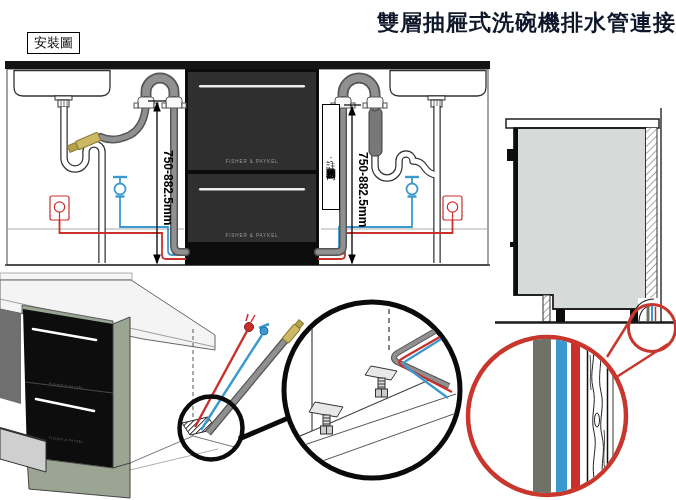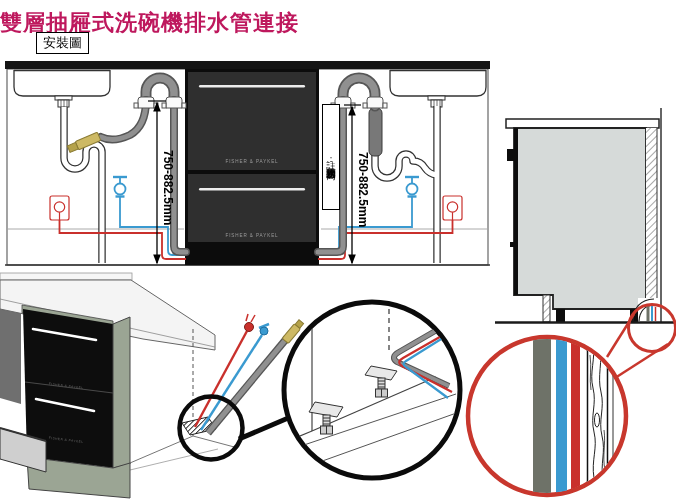--- a/index.html
+++ b/index.html
@@ -1,21 +1,21 @@
 <!DOCTYPE html>
 <html style="--water_line: #3a9ad0; --power_line: #c9302c; --drain_hose: #909090; --drain_hose_dark: #565656; --brass_fitting: #cdb964; --highlight_red: #c8372d; --dishwasher_panel: #2f2f2f; --dishwasher_body: #0c0c0c; --cabinet_green: #9ba594; --side_body: #d6dad9; --hose_olive: #6e7268;"><head>
 <meta charset="utf-8">
 <style>
   html,body{margin:0;padding:0;background:#fff;}
   body{width:676px;height:500px;position:relative;overflow:hidden;
        font-family:"Liberation Sans", sans-serif;}
   #canvas{position:absolute;left:0;top:0;}
-  .title{position:absolute;left:0;top:8px;width:676px;text-align:left;
-         font-size:22px;font-weight:bold;letter-spacing:1px;color:#be185d;}
-  .corner-label{position:absolute;left:36px;top:32px;border:1.5px solid #000;
+  .title{position:absolute;left:0;top:8px;width:676px;text-align:right;
+         font-size:22px;font-weight:bold;letter-spacing:1px;color:#0f172a;}
+  .corner-label{position:absolute;left:27px;top:32px;border:1.5px solid #000;
          padding:1px 6px;font-size:13px;color:#000;background:#fff;}
   .note-box{position:absolute;left:322px;top:104px;width:16px;height:104px;
          border:1px solid #000;background:#fff;writing-mode:vertical-rl;
          text-orientation:upright;font-size:9.5px;line-height:16px;
          letter-spacing:0px;color:#000;text-align:center;}
   svg text{font-family:"Liberation Sans", sans-serif;}
   .dim-label{font-size:12px;font-weight:bold;fill:#000;}
   .brand{font-size:4.6px;letter-spacing:0.9px;fill:#9a9a9a;}
   .brand-iso{font-size:3.2px;letter-spacing:0.5px;fill:#666;}
   .pw-s{stroke:var(--power_line);} .pw-f{fill:var(--power_line);}

